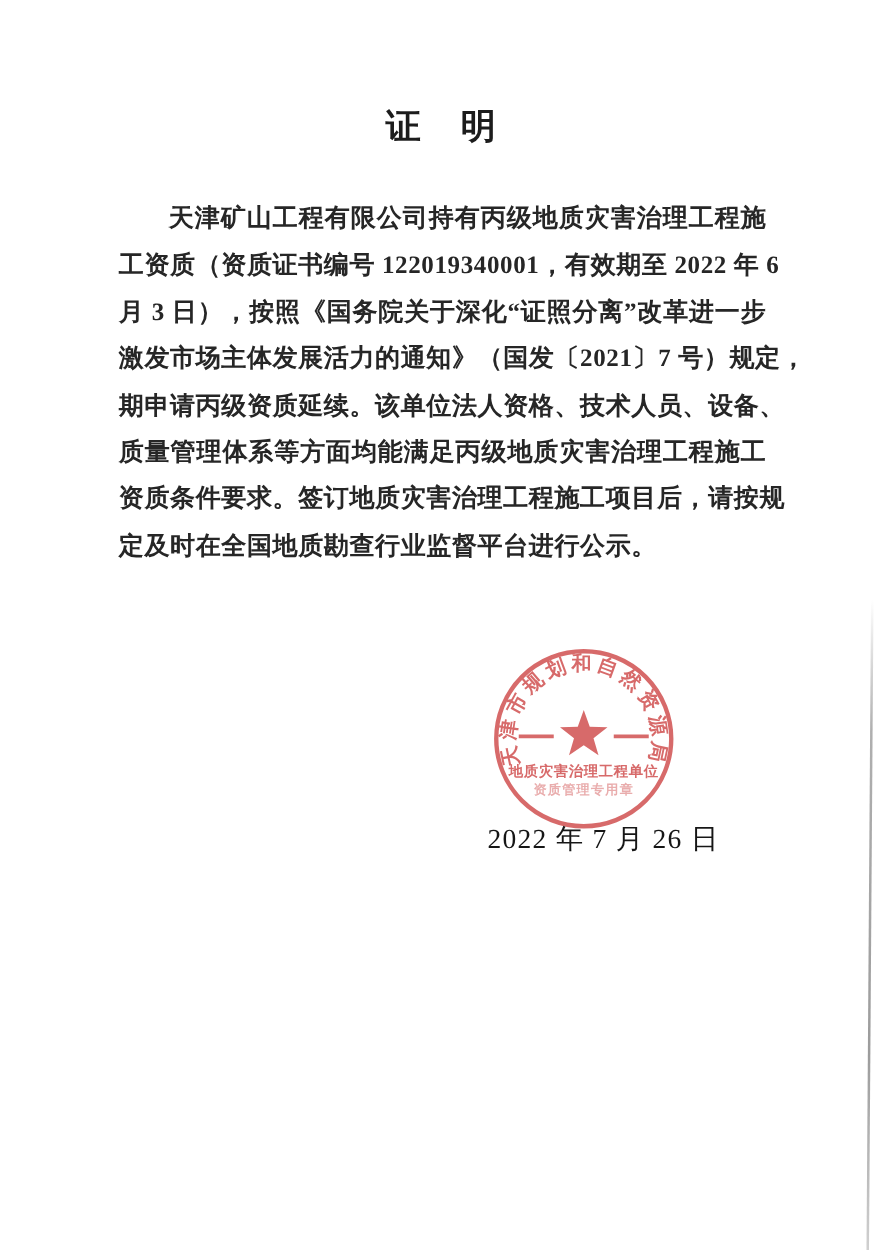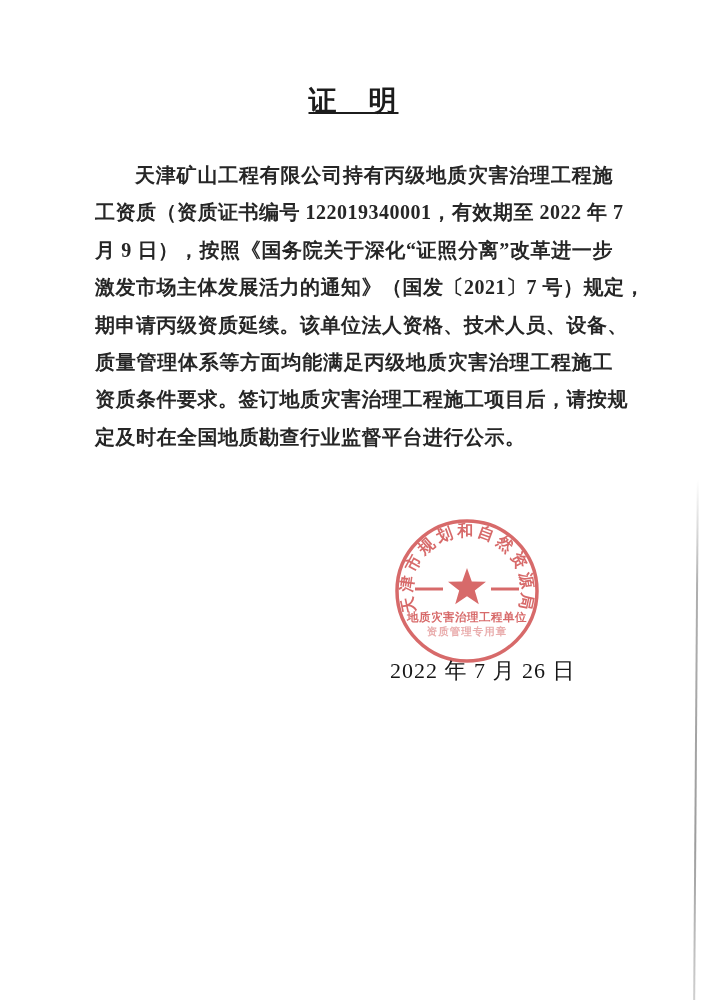--- a/index.html
+++ b/index.html
@@ -16,21 +16,20 @@
   .doc-title {
     position: absolute;
     top: 82px;
     left: 0;
     width: 100%;
     text-align: center;
     font-size: 28px;
     font-weight: bold;
     color: #1c1c1c;
     letter-spacing: 2px;
-    text-decoration: underline;
   }
   .doc-body {
     position: absolute;
     top: 157px;
     left: 95px;
     width: 518px;
     font-size: 20px;
     color: #262626;
     font-weight: bold;
   }
@@ -77,22 +76,22 @@
 </style>
 </head>
 <body>
 
 <div class="page">
 
   <div class="doc-title">证　明</div>
 
   <div class="doc-body">
     <span class="body-line first">天津矿山工程有限公司持有丙级地质灾害治理工程施</span>
-    <span class="body-line">工资质（资质证书编号 122019340001，有效期至 2022 年 7</span>
-    <span class="body-line">月 9 日），按照《国务院关于深化“证照分离”改革进一步</span>
+    <span class="body-line">工资质（资质证书编号 122019340001，有效期至 2022 年 6</span>
+    <span class="body-line">月 3 日），按照《国务院关于深化“证照分离”改革进一步</span>
     <span class="body-line">激发市场主体发展活力的通知》（国发〔2021〕7 号）规定，</span>
     <span class="body-line">期申请丙级资质延续。该单位法人资格、技术人员、设备、</span>
     <span class="body-line">质量管理体系等方面均能满足丙级地质灾害治理工程施工</span>
     <span class="body-line">资质条件要求。签订地质灾害治理工程施工项目后，请按规</span>
     <span class="body-line last">定及时在全国地质勘查行业监督平台进行公示。</span>
   </div>
 
   <svg class="seal" viewBox="0 0 150 150" xmlns="http://www.w3.org/2000/svg">
     <defs>
       <path id="sealArc" d="M25.2,97.2 A55,55 0 1 1 124.8,97.2" fill="none"></path>

